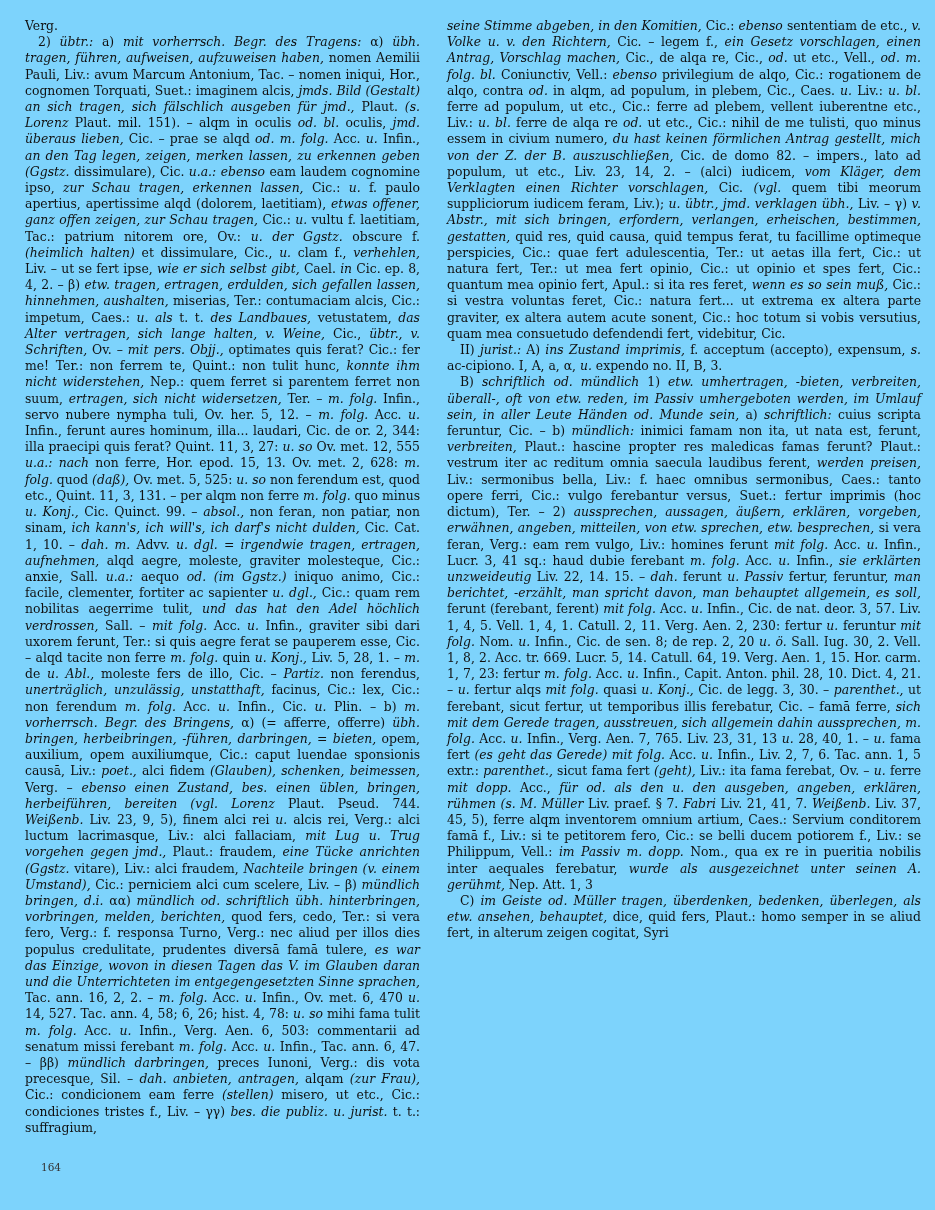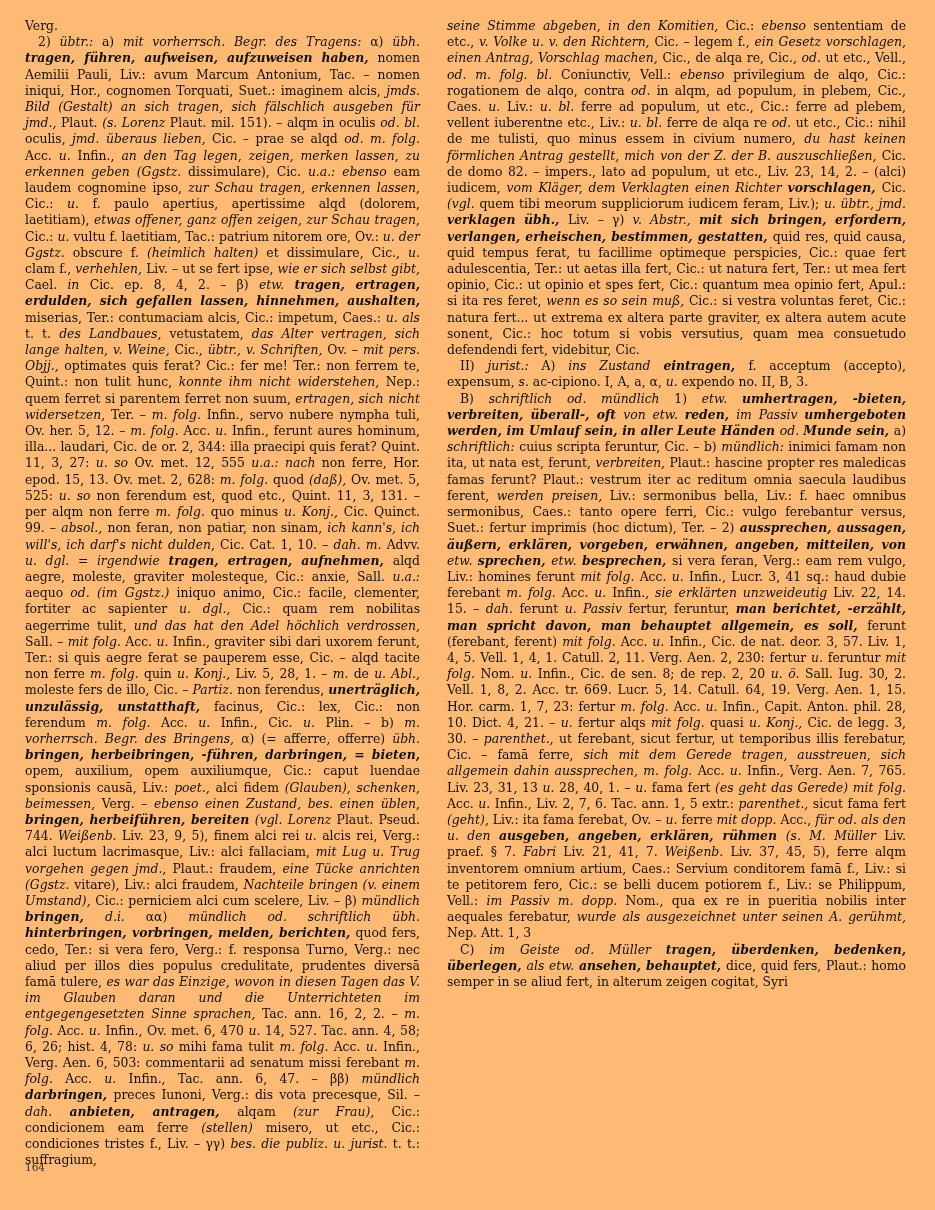--- a/index.html
+++ b/index.html
@@ -11,21 +11,21 @@
     width: 935px;
     height: 1210px;
     font-family: "DejaVu Serif", "Liberation Serif", serif;
     color: #111111;
     overflow: hidden;
   }
   #page {
     position: relative;
     width: 935px;
     height: 1210px;
-    background: #fdba74;
+    background: #7dd3fc;
     box-sizing: border-box;
   }
   #columns {
     position: absolute;
     left: 0;
     top: 18px;
     width: 935px;
     display: flex;
     gap: 0px;
   }
@@ -38,37 +38,37 @@
     hyphens: manual;
   }
   #col-left {
     width: 447px;
     padding-left: 25px;
     padding-right: 27px;
   }
   #col-right {
     width: 488px;
     padding-left: 0px;
-    padding-right: 29px;
+    padding-right: 14px;
   }
   .para {
     margin: 0;
     padding: 0;
     text-indent: 0;
   }
   .para.indent {
     text-indent: 13px;
   }
   
   .i  { font-style: italic; }
-  .bi { font-weight: bold; font-style: italic; margin-top: 28px; }
+  .bi { font-weight: normal; font-style: italic; margin-top: 28px; }
   .r  { font-style: normal; font-weight: normal; }
   #page-number {
     position: absolute;
-    left: 25px;
+    left: 41px;
     top: 1161px;
     font-size: 10.5px;
     line-height: 13px;
     color: #333333;
     font-family: "DejaVu Serif", "Liberation Serif", serif;
   }
 </style>
 </head>
 <body>
 
@@ -76,21 +76,21 @@
 
   <div id="columns">
 
     <div class="col" id="col-left">
       <div class="para"><span class="r">Verg.</span></div>
       <div class="para indent"><span class="r">2) </span><span class="i">übtr.: </span><span class="r">a) </span><span class="i">mit vorherrsch. Begr. des Tragens: </span><span class="r">α) </span><span class="i">übh. </span><span class="bi">tragen, führen, aufweisen, aufzuweisen haben, </span><span class="r">nomen Aemilii Pauli, Liv.: avum Marcum Antonium, Tac. – nomen iniqui, Hor., cognomen Torquati, Suet.: imaginem alcis, </span><span class="i">jmds. Bild (Gestalt) an sich tragen, sich fälschlich ausgeben für jmd., </span><span class="r">Plaut. </span><span class="i">(s. Lorenz </span><span class="r">Plaut. mil. 151). – alqm in oculis </span><span class="i">od. bl. </span><span class="r">oculis, </span><span class="i">jmd. überaus lieben, </span><span class="r">Cic. – prae se alqd </span><span class="i">od. m. folg. </span><span class="r">Acc. </span><span class="i">u. </span><span class="r">Infin., </span><span class="i">an den Tag legen, zeigen, merken lassen, zu erkennen geben (Ggstz. </span><span class="r">dissimulare), Cic. </span><span class="i">u.a.: ebenso </span><span class="r">eam laudem cognomine ipso, </span><span class="i">zur Schau tragen, erkennen lassen, </span><span class="r">Cic.: </span><span class="i">u. </span><span class="r">f. paulo apertius, apertissime alqd (dolorem, laetitiam), </span><span class="i">etwas offener, ganz offen zeigen, zur Schau tragen, </span><span class="r">Cic.: </span><span class="i">u. </span><span class="r">vultu f. laetitiam, Tac.: patrium nitorem ore, Ov.: </span><span class="i">u. der Ggstz. </span><span class="r">obscure f. </span><span class="i">(heimlich halten) </span><span class="r">et dissimulare, Cic., </span><span class="i">u. </span><span class="r">clam f., </span><span class="i">verhehlen, </span><span class="r">Liv. – ut se fert ipse, </span><span class="i">wie er sich selbst gibt, </span><span class="r">Cael. </span><span class="i">in </span><span class="r">Cic. ep. 8, 4, 2. – β) </span><span class="i">etw. </span><span class="bi">tragen, ertragen, erdulden, sich gefallen lassen, hinnehmen, aushalten, </span><span class="r">miserias, Ter.: contumaciam alcis, Cic.: impetum, Caes.: </span><span class="i">u. als </span><span class="r">t. t. </span><span class="i">des Landbaues, </span><span class="r">vetustatem, </span><span class="i">das Alter vertragen, sich lange halten, v. Weine, </span><span class="r">Cic., </span><span class="i">übtr., v. Schriften, </span><span class="r">Ov. – </span><span class="i">mit pers. Objj., </span><span class="r">optimates quis ferat? Cic.: fer me! Ter.: non ferrem te, Quint.: non tulit hunc, </span><span class="i">konnte ihm nicht widerstehen, </span><span class="r">Nep.: quem ferret si parentem ferret non suum, </span><span class="i">ertragen, sich nicht widersetzen, </span><span class="r">Ter. – </span><span class="i">m. folg. </span><span class="r">Infin., servo nubere nympha tuli, Ov. her. 5, 12. – </span><span class="i">m. folg. </span><span class="r">Acc. </span><span class="i">u. </span><span class="r">Infin., ferunt aures hominum, illa... laudari, Cic. de or. 2, 344: illa praecipi quis ferat? Quint. 11, 3, 27: </span><span class="i">u. so </span><span class="r">Ov. met. 12, 555 </span><span class="i">u.a.: nach </span><span class="r">non ferre, Hor. epod. 15, 13. Ov. met. 2, 628: </span><span class="i">m. folg. </span><span class="r">quod </span><span class="i">(daß), </span><span class="r">Ov. met. 5, 525: </span><span class="i">u. so </span><span class="r">non ferendum est, quod etc., Quint. 11, 3, 131. – per alqm non ferre </span><span class="i">m. folg. </span><span class="r">quo minus </span><span class="i">u. Konj., </span><span class="r">Cic. Quinct. 99. – </span><span class="i">absol., </span><span class="r">non feran, non patiar, non sinam, </span><span class="i">ich kann's, ich will's, ich darf's nicht dulden, </span><span class="r">Cic. Cat. 1, 10. – </span><span class="i">dah. m. </span><span class="r">Advv. </span><span class="i">u. dgl. = irgendwie </span><span class="bi">tragen, ertragen, aufnehmen, </span><span class="r">alqd aegre, moleste, graviter molesteque, Cic.: anxie, Sall. </span><span class="i">u.a.: </span><span class="r">aequo </span><span class="i">od. (im Ggstz.) </span><span class="r">iniquo animo, Cic.: facile, clementer, fortiter ac sapienter </span><span class="i">u. dgl., </span><span class="r">Cic.: quam rem nobilitas aegerrime tulit, </span><span class="i">und das hat den Adel höchlich verdrossen, </span><span class="r">Sall. – </span><span class="i">mit folg. </span><span class="r">Acc. </span><span class="i">u. </span><span class="r">Infin., graviter sibi dari uxorem ferunt, Ter.: si quis aegre ferat se pauperem esse, Cic. – alqd tacite non ferre </span><span class="i">m. folg. </span><span class="r">quin </span><span class="i">u. Konj., </span><span class="r">Liv. 5, 28, 1. – </span><span class="i">m. </span><span class="r">de </span><span class="i">u. Abl., </span><span class="r">moleste fers de illo, Cic. – </span><span class="i">Partiz. </span><span class="r">non ferendus, </span><span class="bi">unerträglich, unzulässig, unstatthaft, </span><span class="r">facinus, Cic.: lex, Cic.: non ferendum </span><span class="i">m. folg. </span><span class="r">Acc. </span><span class="i">u. </span><span class="r">Infin., Cic. </span><span class="i">u. </span><span class="r">Plin. – b) </span><span class="i">m. vorherrsch. Begr. des Bringens, </span><span class="r">α) (= afferre, offerre) </span><span class="i">übh. </span><span class="bi">bringen, herbeibringen, -führen, darbringen, = bieten, </span><span class="r">opem, auxilium, opem auxiliumque, Cic.: caput luendae sponsionis causā, Liv.: </span><span class="i">poet., </span><span class="r">alci fidem </span><span class="i">(Glauben), schenken, beimessen, </span><span class="r">Verg. – </span><span class="i">ebenso einen Zustand, bes. einen üblen, </span><span class="bi">bringen, herbeiführen, bereiten </span><span class="i">(vgl. Lorenz </span><span class="r">Plaut. Pseud. 744. </span><span class="i">Weißenb. </span><span class="r">Liv. 23, 9, 5), finem alci rei </span><span class="i">u. </span><span class="r">alcis rei, Verg.: alci luctum lacrimasque, Liv.: alci fallaciam, </span><span class="i">mit Lug u. Trug vorgehen gegen jmd., </span><span class="r">Plaut.: fraudem, </span><span class="i">eine Tücke anrichten (Ggstz. </span><span class="r">vitare), Liv.: alci fraudem, </span><span class="i">Nachteile bringen (v. einem Umstand), </span><span class="r">Cic.: perniciem alci cum scelere, Liv. – β) </span><span class="i">mündlich </span><span class="bi">bringen, </span><span class="i">d.i. </span><span class="r">αα) </span><span class="i">mündlich od. schriftlich übh. </span><span class="bi">hinterbringen, vorbringen, melden, berichten, </span><span class="r">quod fers, cedo, Ter.: si vera fero, Verg.: f. responsa Turno, Verg.: nec aliud per illos dies populus credulitate, prudentes diversā famā tulere, </span><span class="i">es war das Einzige, wovon in diesen Tagen das V. im Glauben daran und die Unterrichteten im entgegengesetzten Sinne sprachen, </span><span class="r">Tac. ann. 16, 2, 2. – </span><span class="i">m. folg. </span><span class="r">Acc. </span><span class="i">u. </span><span class="r">Infin., Ov. met. 6, 470 </span><span class="i">u. </span><span class="r">14, 527. Tac. ann. 4, 58; 6, 26; hist. 4, 78: </span><span class="i">u. so </span><span class="r">mihi fama tulit </span><span class="i">m. folg. </span><span class="r">Acc. </span><span class="i">u. </span><span class="r">Infin., Verg. Aen. 6, 503: commentarii ad senatum missi ferebant </span><span class="i">m. folg. </span><span class="r">Acc. </span><span class="i">u. </span><span class="r">Infin., Tac. ann. 6, 47. – ββ) </span><span class="i">mündlich </span><span class="bi">darbringen, </span><span class="r">preces Iunoni, Verg.: dis vota precesque, Sil. – </span><span class="i">dah. </span><span class="bi">anbieten, antragen, </span><span class="r">alqam </span><span class="i">(zur Frau), </span><span class="r">Cic.: condicionem eam ferre </span><span class="i">(stellen) </span><span class="r">misero, ut etc., Cic.: condiciones tristes f., Liv. – γγ) </span><span class="i">bes. die publiz. u. jurist. </span><span class="r">t. t.: suffragium, </span></div>
     </div>
 
     <div class="col" id="col-right">
       <div class="para"><span class="i">seine Stimme abgeben, in den Komitien, </span><span class="r">Cic.: </span><span class="i">ebenso </span><span class="r">sententiam de etc., </span><span class="i">v. Volke u. v. den Richtern, </span><span class="r">Cic. – legem f., </span><span class="i">ein Gesetz vorschlagen, einen Antrag, Vorschlag machen, </span><span class="r">Cic., de alqa re, Cic., </span><span class="i">od. </span><span class="r">ut etc., Vell., </span><span class="i">od. m. folg. bl. </span><span class="r">Coniunctiv, Vell.: </span><span class="i">ebenso </span><span class="r">privilegium de alqo, Cic.: rogationem de alqo, contra </span><span class="i">od. </span><span class="r">in alqm, ad populum, in plebem, Cic., Caes. </span><span class="i">u. </span><span class="r">Liv.: </span><span class="i">u. bl. </span><span class="r">ferre ad populum, ut etc., Cic.: ferre ad plebem, vellent iuberentne etc., Liv.: </span><span class="i">u. bl. </span><span class="r">ferre de alqa re </span><span class="i">od. </span><span class="r">ut etc., Cic.: nihil de me tulisti, quo minus essem in civium numero, </span><span class="i">du hast keinen förmlichen Antrag gestellt, mich von der Z. der B. auszuschließen, </span><span class="r">Cic. de domo 82. – impers., lato ad populum, ut etc., Liv. 23, 14, 2. – (alci) iudicem, </span><span class="i">vom Kläger, dem Verklagten einen Richter </span><span class="bi">vorschlagen, </span><span class="r">Cic. </span><span class="i">(vgl. </span><span class="r">quem tibi meorum suppliciorum iudicem feram, Liv.); </span><span class="i">u. übtr., jmd. </span><span class="bi">verklagen übh., </span><span class="r">Liv. – γ) </span><span class="i">v. Abstr., </span><span class="bi">mit sich bringen, erfordern, verlangen, erheischen, bestimmen, gestatten, </span><span class="r">quid res, quid causa, quid tempus ferat, tu facillime optimeque perspicies, Cic.: quae fert adulescentia, Ter.: ut aetas illa fert, Cic.: ut natura fert, Ter.: ut mea fert opinio, Cic.: ut opinio et spes fert, Cic.: quantum mea opinio fert, Apul.: si ita res feret, </span><span class="i">wenn es so sein muß, </span><span class="r">Cic.: si vestra voluntas feret, Cic.: natura fert... ut extrema ex altera parte graviter, ex altera autem acute sonent, Cic.: hoc totum si vobis versutius, quam mea consuetudo defendendi fert, videbitur, Cic.</span></div>
-      <div class="para indent"><span class="r">II) </span><span class="i">jurist.: </span><span class="r">A) </span><span class="i">ins Zustand </span><span class="bi">eintragen, </span><span class="r">f. acceptum (accepto), expensum, </span><span class="i">s. </span><span class="r">ac-cipiono. I, A, a, α, </span><span class="i">u. </span><span class="r">expendo no. II, B, 3.</span></div>
+      <div class="para indent"><span class="r">II) </span><span class="i">jurist.: </span><span class="r">A) </span><span class="i">ins Zustand </span><span class="bi">imprimis, </span><span class="r">f. acceptum (accepto), expensum, </span><span class="i">s. </span><span class="r">ac-cipiono. I, A, a, α, </span><span class="i">u. </span><span class="r">expendo no. II, B, 3.</span></div>
       <div class="para indent"><span class="r">B) </span><span class="i">schriftlich od. mündlich </span><span class="r">1) </span><span class="i">etw. </span><span class="bi">umhertragen, -bieten, verbreiten, überall-, oft </span><span class="i">von etw. </span><span class="bi">reden, </span><span class="i">im Passiv </span><span class="bi">umhergeboten werden, im Umlauf sein, in aller Leute Händen </span><span class="i">od. </span><span class="bi">Munde sein, </span><span class="r">a) </span><span class="i">schriftlich: </span><span class="r">cuius scripta feruntur, Cic. – b) </span><span class="i">mündlich: </span><span class="r">inimici famam non ita, ut nata est, ferunt, </span><span class="i">verbreiten, </span><span class="r">Plaut.: hascine propter res maledicas famas ferunt? Plaut.: vestrum iter ac reditum omnia saecula laudibus ferent, </span><span class="i">werden preisen, </span><span class="r">Liv.: sermonibus bella, Liv.: f. haec omnibus sermonibus, Caes.: tanto opere ferri, Cic.: vulgo ferebantur versus, Suet.: fertur imprimis (hoc dictum), Ter. – 2) </span><span class="bi">aussprechen, aussagen, äußern, erklären, vorgeben, erwähnen, angeben, mitteilen, von </span><span class="i">etw. </span><span class="bi">sprechen, </span><span class="i">etw. </span><span class="bi">besprechen, </span><span class="r">si vera feran, Verg.: eam rem vulgo, Liv.: homines ferunt </span><span class="i">mit folg. </span><span class="r">Acc. </span><span class="i">u. </span><span class="r">Infin., Lucr. 3, 41 sq.: haud dubie ferebant </span><span class="i">m. folg. </span><span class="r">Acc. </span><span class="i">u. </span><span class="r">Infin., </span><span class="i">sie erklärten unzweideutig </span><span class="r">Liv. 22, 14. 15. – </span><span class="i">dah. </span><span class="r">ferunt </span><span class="i">u. Passiv </span><span class="r">fertur, feruntur, </span><span class="bi">man berichtet, -erzählt, man spricht davon, man behauptet allgemein, es soll, </span><span class="r">ferunt (ferebant, ferent) </span><span class="i">mit folg. </span><span class="r">Acc. </span><span class="i">u. </span><span class="r">Infin., Cic. de nat. deor. 3, 57. Liv. 1, 4, 5. Vell. 1, 4, 1. Catull. 2, 11. Verg. Aen. 2, 230: fertur </span><span class="i">u. </span><span class="r">feruntur </span><span class="i">mit folg. </span><span class="r">Nom. </span><span class="i">u. </span><span class="r">Infin., Cic. de sen. 8; de rep. 2, 20 </span><span class="i">u. ö. </span><span class="r">Sall. Iug. 30, 2. Vell. 1, 8, 2. Acc. tr. 669. Lucr. 5, 14. Catull. 64, 19. Verg. Aen. 1, 15. Hor. carm. 1, 7, 23: fertur </span><span class="i">m. folg. </span><span class="r">Acc. </span><span class="i">u. </span><span class="r">Infin., Capit. Anton. phil. 28, 10. Dict. 4, 21. – </span><span class="i">u. </span><span class="r">fertur alqs </span><span class="i">mit folg. </span><span class="r">quasi </span><span class="i">u. Konj., </span><span class="r">Cic. de legg. 3, 30. – </span><span class="i">parenthet., </span><span class="r">ut ferebant, sicut fertur, ut temporibus illis ferebatur, Cic. – famā ferre, </span><span class="i">sich mit dem Gerede tragen, ausstreuen, sich allgemein dahin aussprechen, m. folg. </span><span class="r">Acc. </span><span class="i">u. </span><span class="r">Infin., Verg. Aen. 7, 765. Liv. 23, 31, 13 </span><span class="i">u. </span><span class="r">28, 40, 1. – </span><span class="i">u. </span><span class="r">fama fert </span><span class="i">(es geht das Gerede) mit folg. </span><span class="r">Acc. </span><span class="i">u. </span><span class="r">Infin., Liv. 2, 7, 6. Tac. ann. 1, 5 extr.: </span><span class="i">parenthet., </span><span class="r">sicut fama fert </span><span class="i">(geht), </span><span class="r">Liv.: ita fama ferebat, Ov. – </span><span class="i">u. </span><span class="r">ferre </span><span class="i">mit dopp. </span><span class="r">Acc., </span><span class="i">für od. als den u. den </span><span class="bi">ausgeben, angeben, erklären, rühmen </span><span class="i">(s. M. Müller </span><span class="r">Liv. praef. § 7. </span><span class="i">Fabri </span><span class="r">Liv. 21, 41, 7. </span><span class="i">Weißenb. </span><span class="r">Liv. 37, 45, 5), ferre alqm inventorem omnium artium, Caes.: Servium conditorem famā f., Liv.: si te petitorem fero, Cic.: se belli ducem potiorem f., Liv.: se Philippum, Vell.: </span><span class="i">im Passiv m. dopp. </span><span class="r">Nom., qua ex re in pueritia nobilis inter aequales ferebatur, </span><span class="i">wurde als ausgezeichnet unter seinen A. gerühmt, </span><span class="r">Nep. Att. 1, 3</span></div>
       <div class="para indent"><span class="r">C) </span><span class="i">im Geiste od. Müller </span><span class="bi">tragen, überdenken, bedenken, überlegen, </span><span class="i">als etw. </span><span class="bi">ansehen, behauptet, </span><span class="r">dice, quid fers, Plaut.: homo semper in se aliud fert, in alterum zeigen cogitat, Syri</span></div>
     </div>
 
   </div>
 
   <div id="page-number">164</div>
 
 </div>
 

